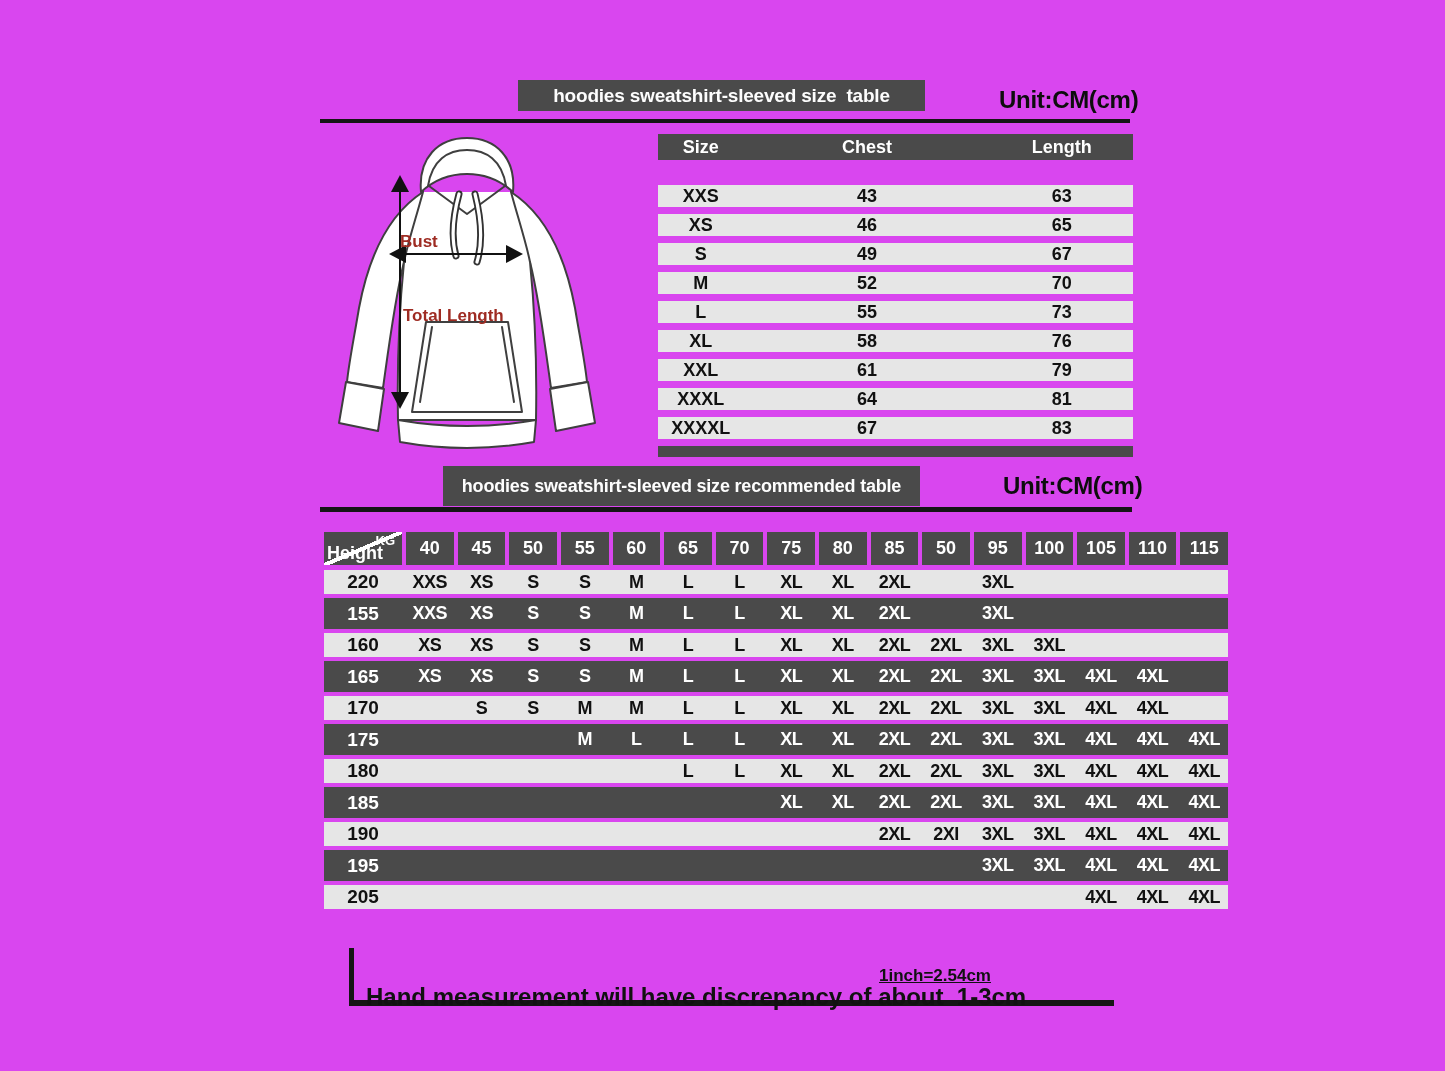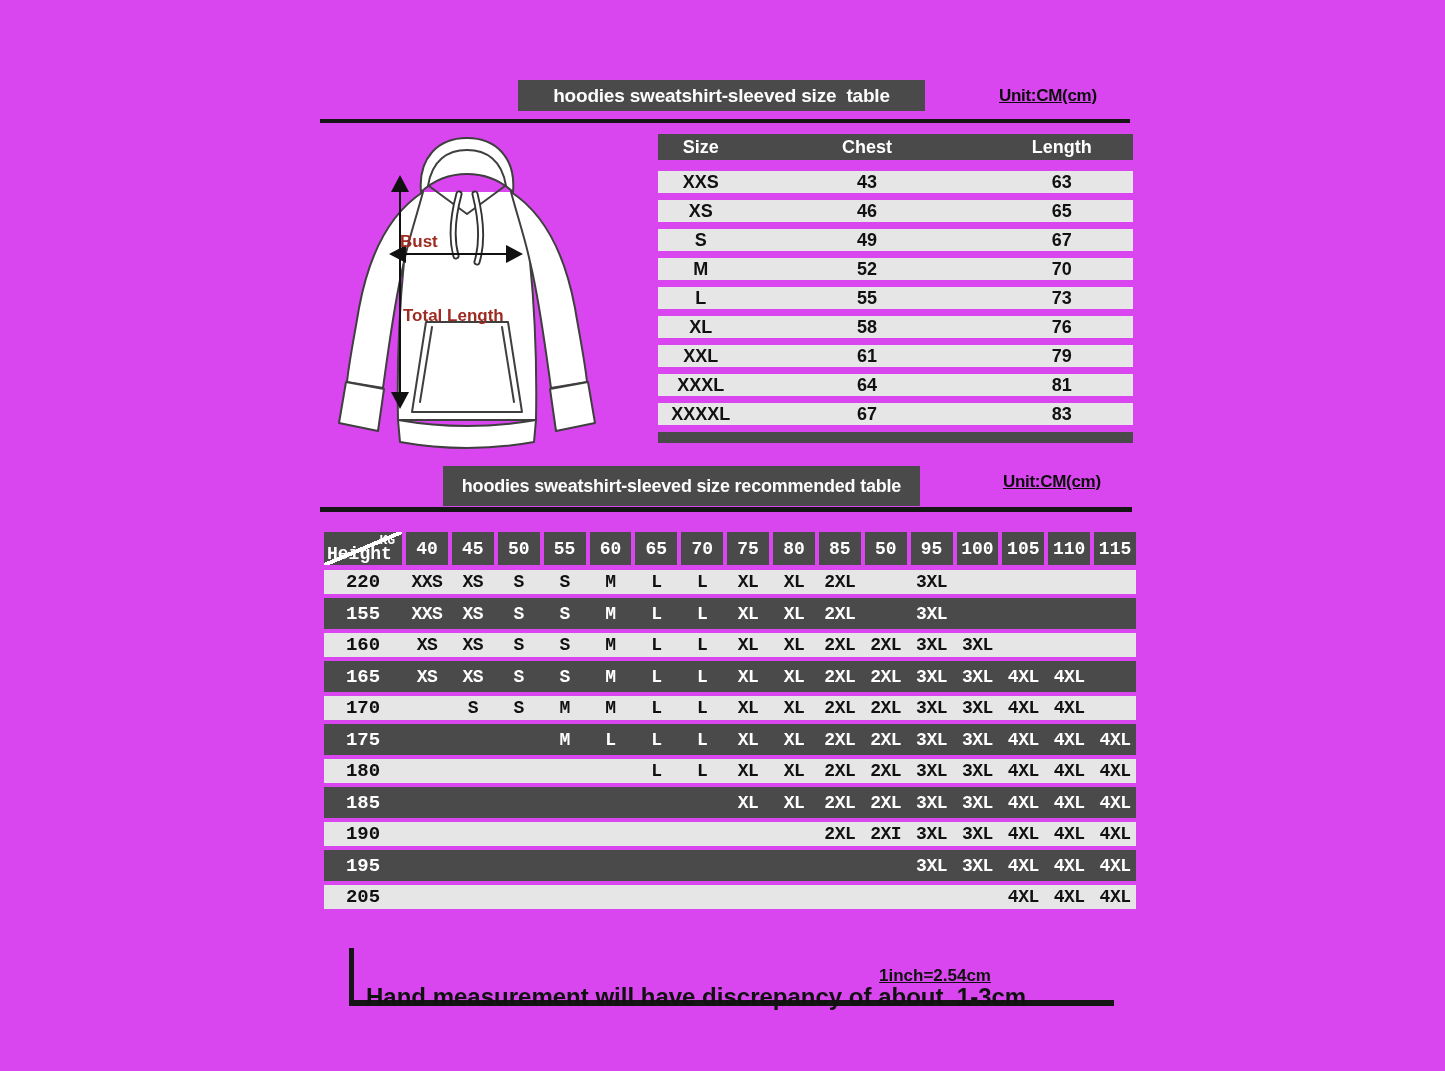--- a/index.html
+++ b/index.html
@@ -10,42 +10,42 @@
     overflow:hidden;
     --dark:#4a4a4a; --light:#e6e6e6; --rule:#151515; --red:#9e2b22;
   }
   .tbar {
     position:absolute; background:var(--dark); color:#fdfdfd;
     display:flex; align-items:center; justify-content:center;
     white-space:pre; letter-spacing:-0.2px;
   }
   #title1 { left:518px; top:80px; width:407px; height:31px; font-size:19px; }
   #title2 { left:443px; top:466px; width:477px; height:40px; font-size:18px; }
-  .unit { position:absolute; font-size:17px; color:#0d0d0d; letter-spacing:-0.3px;text-decoration:underline; }
+  .unit { position:absolute; font-size:24px; color:#0d0d0d; letter-spacing:-0.3px; }
   #unit1 { left:999px; top:86px; }
   #unit2 { left:1003px; top:472px; }
   .rule { position:absolute; background:var(--rule); }
   #rule1 { left:320px; top:119px; width:810px; height:4px; }
   #rule2 { left:320px; top:507px; width:812px; height:5px; }
 
   
   #hoodie { position:absolute; left:326px; top:130px; }
 
   
   #size-table { position:absolute; left:658px; top:134px; width:475px; }
   .shead, .srow {
     display:grid; grid-template-columns:18% 52% 30%;
     align-items:center; text-align:center;
   }
-  .shead { height:26px; background:var(--dark); color:#fff; font-size:18px; margin-bottom:11px; }
+  .shead { height:26px; background:var(--dark); color:#fff; font-size:18px; margin-bottom:25px; }
   .srow  { height:22px; background:var(--light); font-size:18px; margin-bottom:7px; }
   .sfoot { height:11px; background:var(--dark); margin-top:2px; }
 
   
-  #matrix { position:absolute; left:324px; top:532px; width:812px;font-family:Liberation Mono, monospace; }
+  #matrix { position:absolute; left:324px; top:532px; width:904px; }
   .mhead, .mrow {
     display:grid; grid-template-columns:78px repeat(16, 1fr); column-gap:4px;
     align-items:center; text-align:center;
   }
   .mhead { height:33px; margin-bottom:5px; }
   .mhead .wcell {
     background:var(--dark); color:#fff; font-size:18px; height:100%;
     display:flex; align-items:center; justify-content:center;text-align:center;
   }
   .corner {

